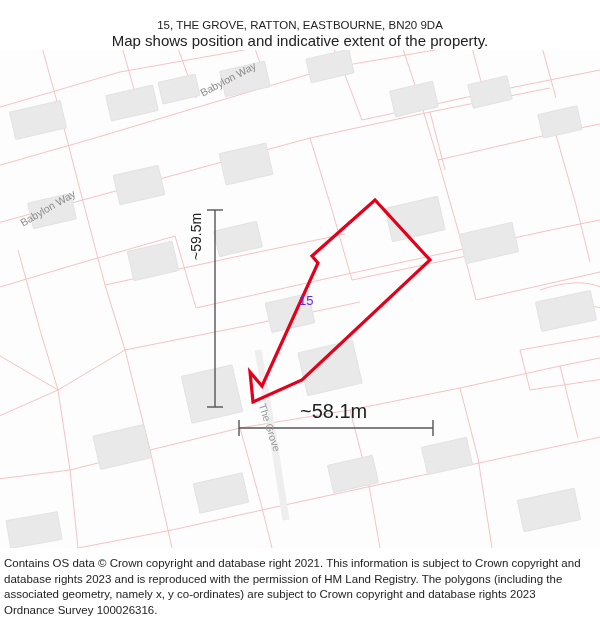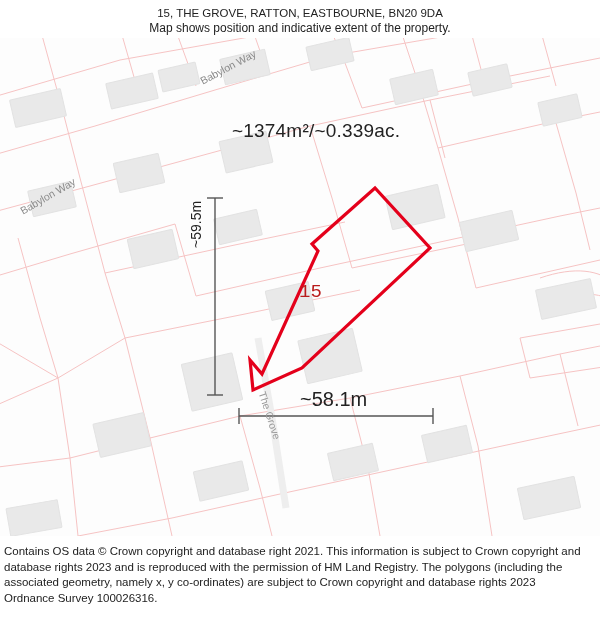--- a/index.html
+++ b/index.html
@@ -11,28 +11,29 @@
     height: 625px;
     background: #ffffff;
     font-family: "Liberation Sans", sans-serif;
     color: #333333;
     overflow: hidden;
     position: relative;
   }
   .header {
     padding-top: 6px;
     text-align: center;
+    margin-top: 12px;
   }
   .header .title {
     font-size: 11.5px;
     color: #222222;
     line-height: 15px;
   }
   .header .subtitle {
-    font-size: 12px;
+    font-size: 15px;
     color: #222222;
     line-height: 15px;
   }
   .map-wrap {
     position: relative;
     width: 600px;
     height: 498px;
     margin-top: 2px;
     background: #fbfbfb;
     overflow: hidden;
@@ -45,23 +46,22 @@
     left: 232px;
     top: 82px;
     font-size: 19px;
     color: #222222;
     letter-spacing: 0.2px;
   }
   .plot-number {
     position: absolute;
     left: 299px;
     top: 243px;
-    font-size: 19px;
-    color: #b91c1c;
-    font-family: Liberation Mono, monospace;
+    font-size: 13px;
+    color: #6d28d9;
   }
   .dim-vert {
     position: absolute;
     left: 188px;
     top: 210px;
     font-size: 14px;
     color: #222222;
     transform: rotate(-90deg);
     transform-origin: left top;
     white-space: nowrap;
@@ -207,21 +207,20 @@
     <g stroke="#555555" stroke-width="1.4" fill="none">
       <path d="M 215 160 L 215 357"></path>
       <path d="M 207 160 L 223 160"></path>
       <path d="M 207 357 L 223 357"></path>
       <path d="M 239 378 L 433 378"></path>
       <path d="M 239 370 L 239 386"></path>
       <path d="M 433 370 L 433 386"></path>
     </g>
   </svg>
 
-  <div class="area-label">~1374m²/~0.339ac.</div>
   <div class="plot-number">15</div>
   <div class="dim-vert">~59.5m</div>
   <div class="dim-horiz">~58.1m</div>
   <div class="street-babylon-1">Babylon Way</div>
   <div class="street-babylon-2">Babylon Way</div>
   <div class="street-grove">The Grove</div>
 </div>
 
 <div class="footer">Contains OS data © Crown copyright and database right 2021. This information is subject to Crown copyright and database rights 2023 and is reproduced with the permission of HM Land Registry. The polygons (including the associated geometry, namely x, y co-ordinates) are subject to Crown copyright and database rights 2023 Ordnance Survey 100026316.</div>
 

